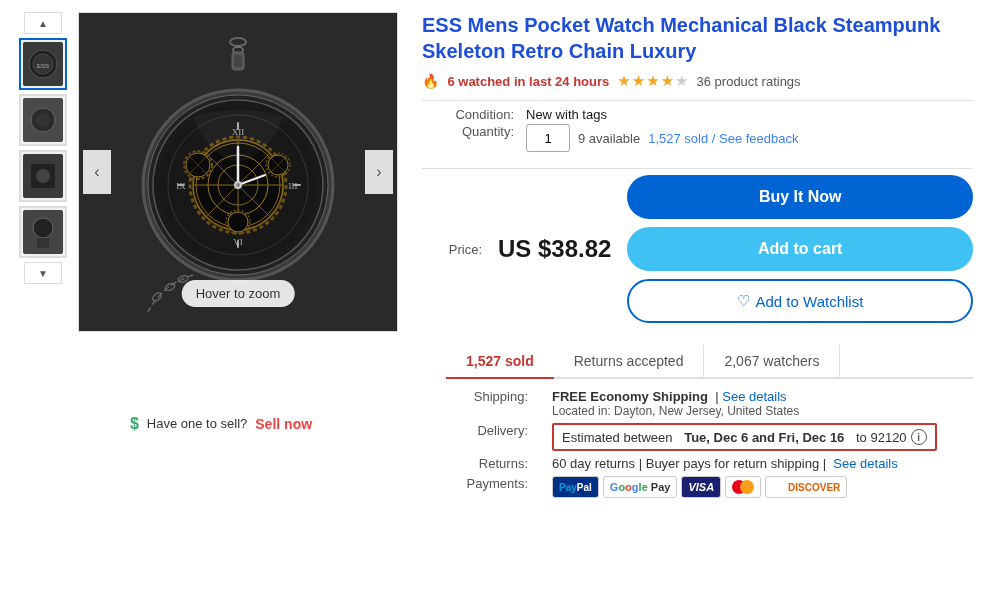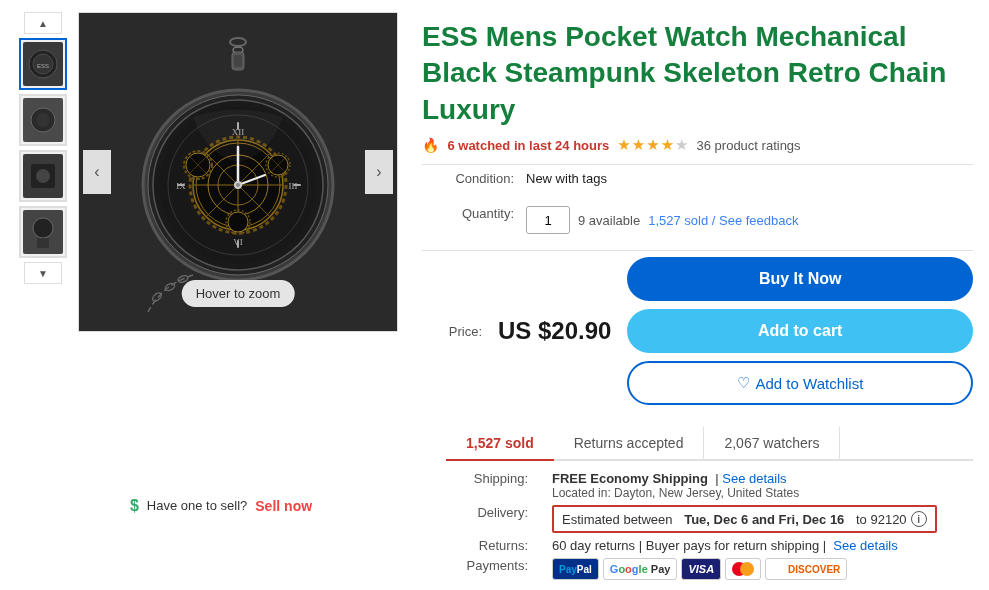--- a/index.html
+++ b/index.html
@@ -113,26 +113,25 @@
       justify-content: center;
     }
 
     
     .product-info {
       flex: 1;
       padding-left: 8px;
     }
 
     .product-title {
-      font-size: 28px;
+      font-size: 20px;
       font-weight: bold;
-      color: #15803d;
+      color: #1d4ed8;
       line-height: 1.3;
       margin-bottom: 8px;
-      margin-top: 7px;
     }
 
     .ratings-row {
       display: flex;
       align-items: center;
       gap: 8px;
       margin-bottom: 10px;
       font-size: 13px;
     }
 
@@ -147,21 +146,21 @@
     .star { color: #f5a623; font-size: 15px; }
     .star.empty { color: #ccc; }
 
     .ratings-count { color: #555; font-size: 13px; }
 
     hr.divider { border: none; border-top: 1px solid #e0e0e0; margin: 6px 0; }
 
     .details-grid {
       display: grid;
       grid-template-columns: 100px 1fr;
-      gap: 20px 4px;
+      gap: 2px 4px;
       margin-bottom: 16px;
       font-size: 13px;
     }
     .detail-label { color: #555; text-align: right; padding-right: 8px; }
     .detail-value { color: #191919; }
 
     .quantity-row {
       display: flex;
       align-items: center;
       gap: 8px;
@@ -506,21 +505,21 @@
           <span>1,527 sold</span>
           <span>/ See feedback</span>
         </a>
       </div>
     </div>
 
     <hr class="divider">
 
     <div class="price-action-row">
       <span class="price-label">Price:</span>
-      <span class="price-value">US $20.90</span>
+      <span class="price-value">US $38.82</span>
       <div class="action-buttons">
         <button class="btn-buy-now">Buy It Now</button>
         <button class="btn-add-cart">Add to cart</button>
         <button class="btn-watchlist">
           <span>♡</span>
           <span>Add to Watchlist</span>
         </button>
       </div>
     </div>
   </div>

